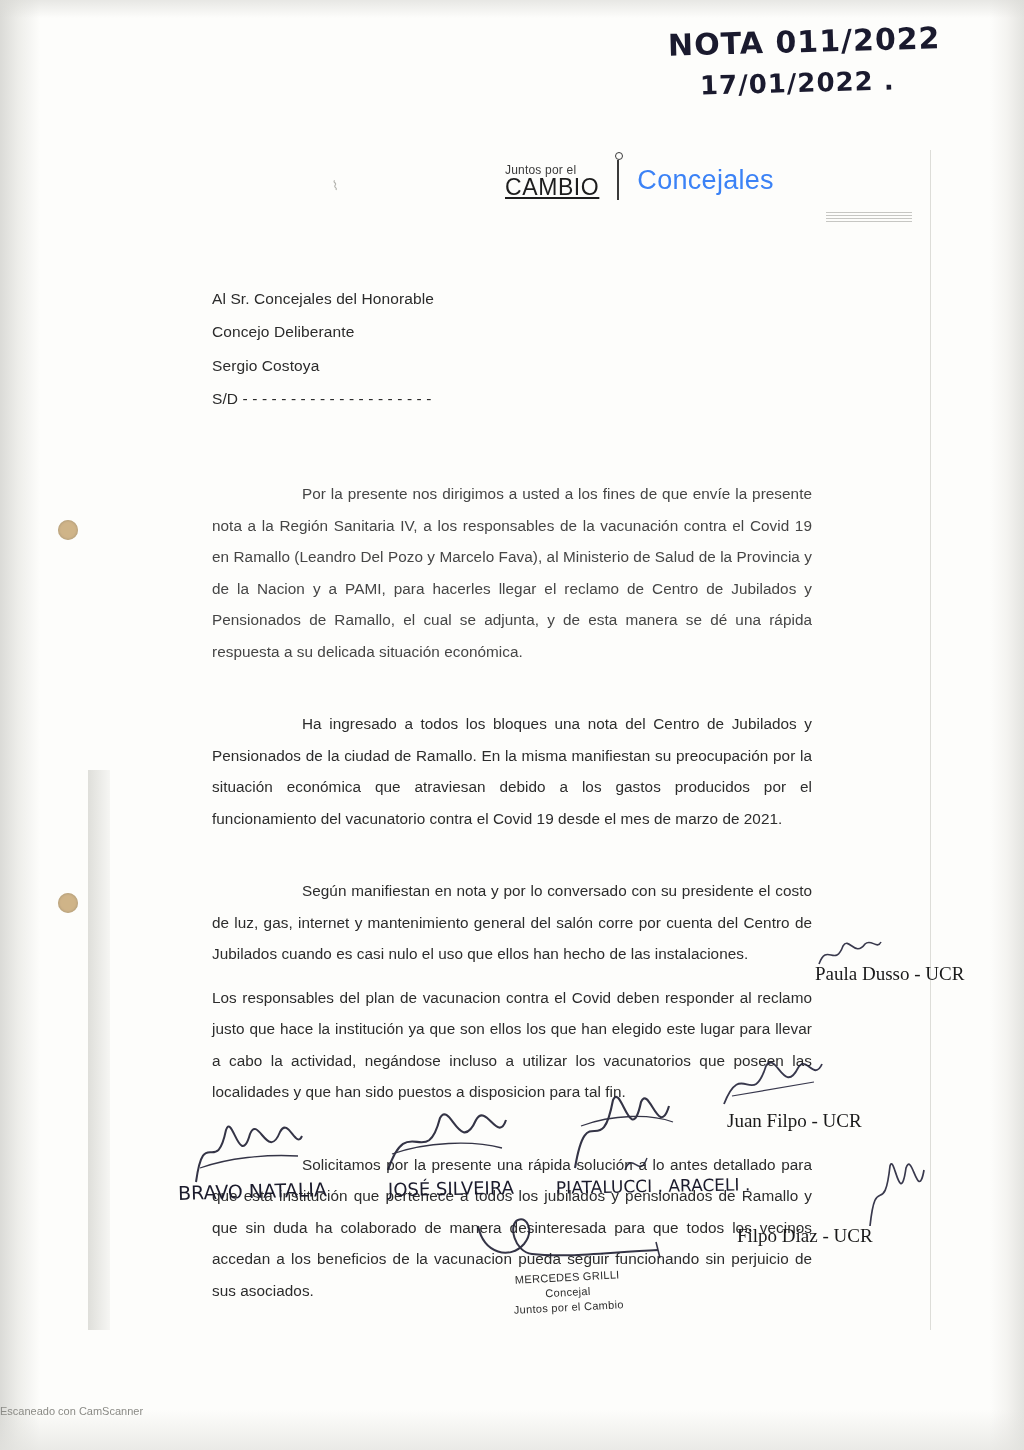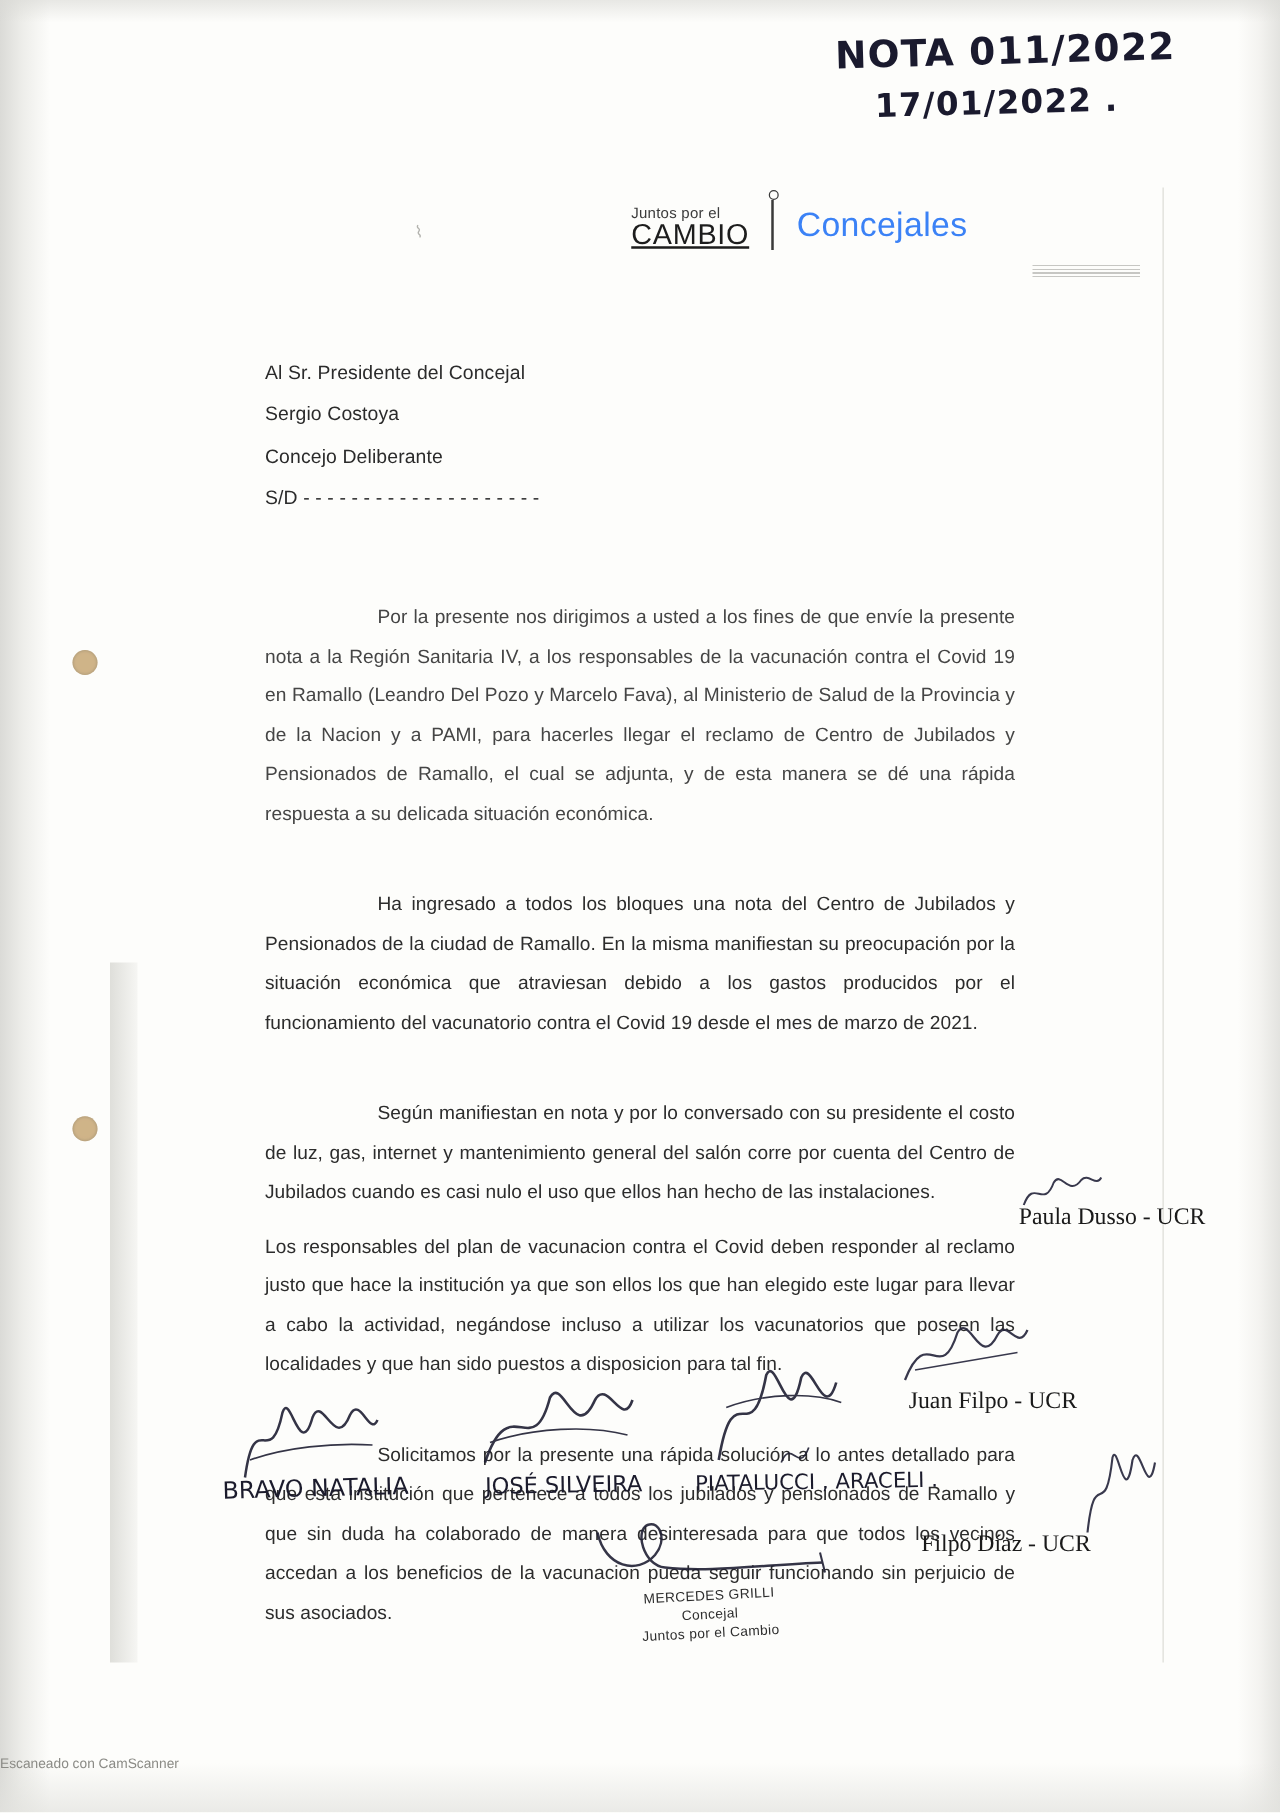--- a/index.html
+++ b/index.html
@@ -235,23 +235,23 @@
       <div class="brand-juntos">Juntos por el</div>
       <div class="brand-cambio">CAMBIO</div>
     </div>
     <div class="brand-divider"></div>
     <div class="brand-concejales">Concejales</div>
   </div>
   <div class="header-smudge"></div>
   <div class="stray-mark">⌇</div>
 
   <div class="addressee">
-    <div>Al Sr. Presidente del Concejal</div>
+    <div>Al Sr. Concejales del Honorable</div>
+    <div>Concejo Deliberante</div>
     <div>Sergio Costoya</div>
-    <div>Concejo Deliberante</div>
     <div>S/D - - - - - - - - - - - - - - - - - - - -</div>
   </div>
 
   <div class="body">
     <p class="indented faded">Por la presente nos dirigimos a usted a los fines de que envíe la presente nota a la Región Sanitaria IV, a los responsables de la vacunación contra el Covid 19 en Ramallo (Leandro Del Pozo y Marcelo Fava), al Ministerio de Salud de la Provincia y de la Nacion y a PAMI, para hacerles llegar el reclamo de Centro de Jubilados y Pensionados de Ramallo, el cual se adjunta, y de esta manera se dé una rápida respuesta a su delicada situación económica.</p>
     <p class="indented">Ha ingresado a todos los bloques una nota del Centro de Jubilados y Pensionados de la ciudad de Ramallo. En la misma manifiestan su preocupación por la situación económica que atraviesan debido a los gastos producidos por el funcionamiento del vacunatorio contra el Covid 19 desde el mes de marzo de 2021.</p>
     <p class="indented">Según manifiestan en nota y por lo conversado con su presidente el costo de luz, gas, internet y mantenimiento general del salón corre por cuenta del Centro de Jubilados cuando es casi nulo el uso que ellos han hecho de las instalaciones.</p>
     <p>Los responsables del plan de vacunacion contra el Covid deben responder al reclamo justo que hace la institución ya que son ellos los que han elegido este lugar para llevar a cabo la actividad, negándose incluso a utilizar los vacunatorios que poseen las localidades y que han sido puestos a disposicion para tal fin.</p>
     <p class="indented">Solicitamos por la presente una rápida solución a lo antes detallado para que esta institución que pertenece a todos los jubilados y pensionados de Ramallo y que sin duda ha colaborado de manera desinteresada para que todos los vecinos accedan a los beneficios de la vacunacion pueda seguir funcionando sin perjuicio de sus asociados.</p>
   </div>

